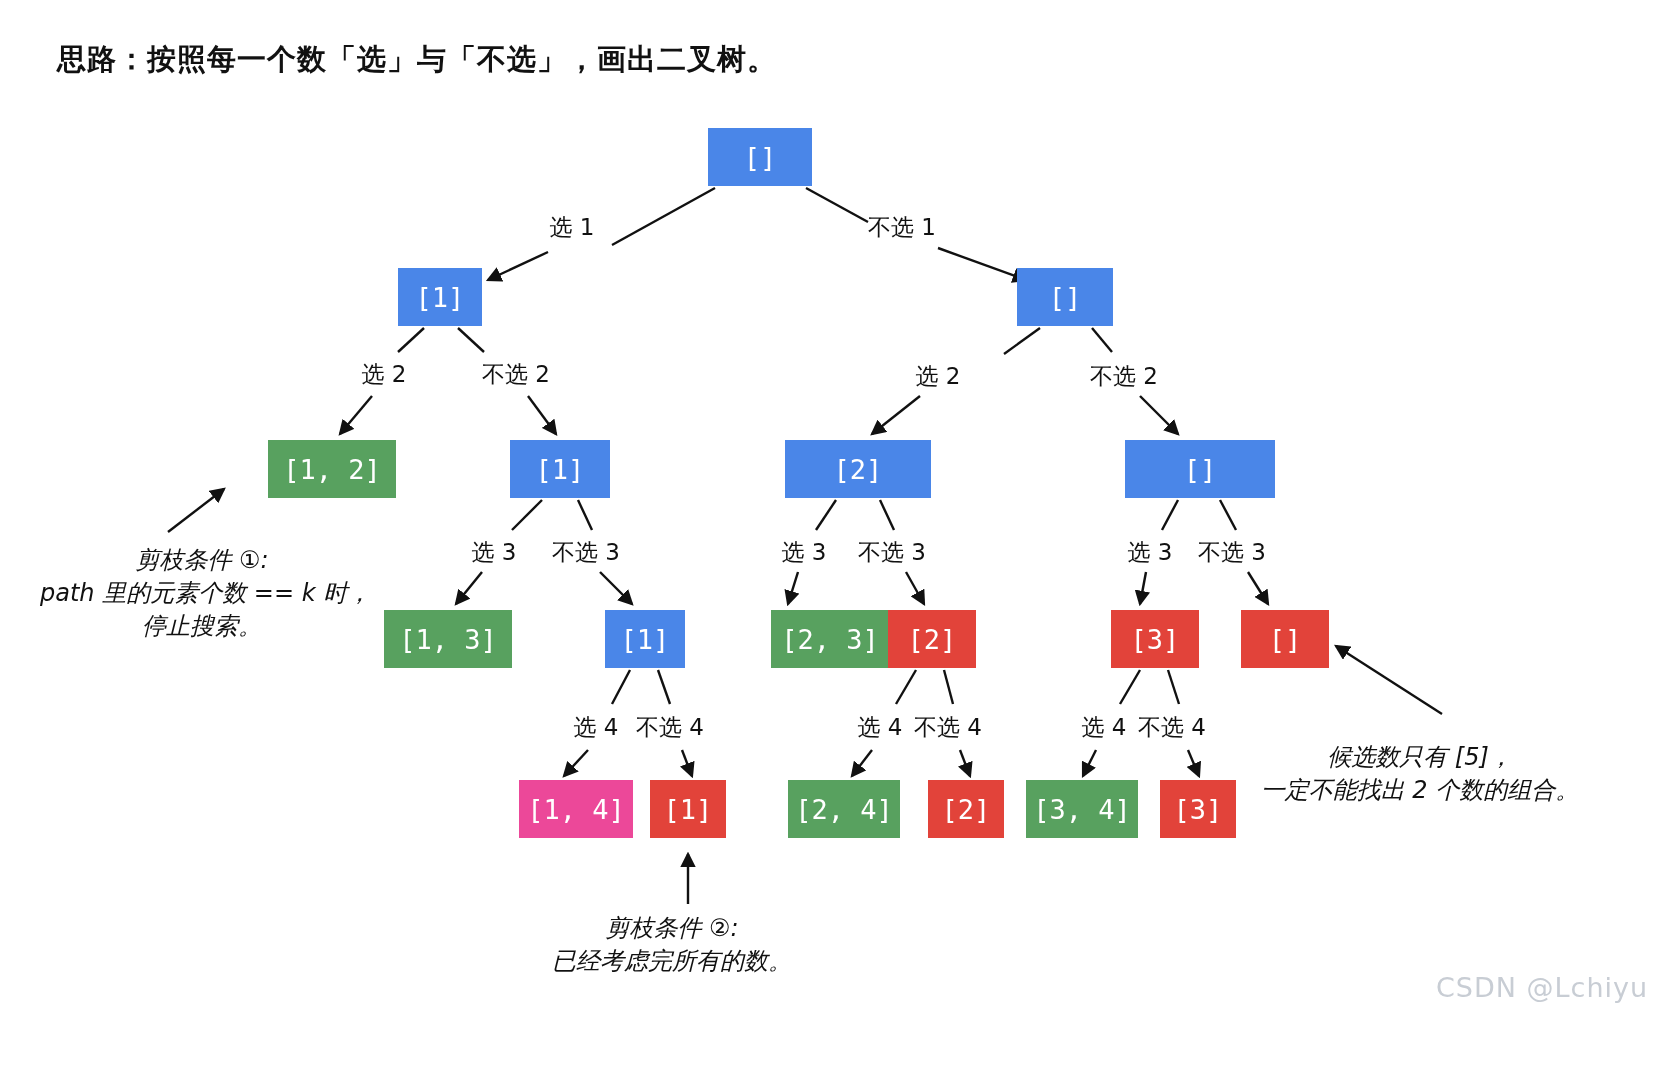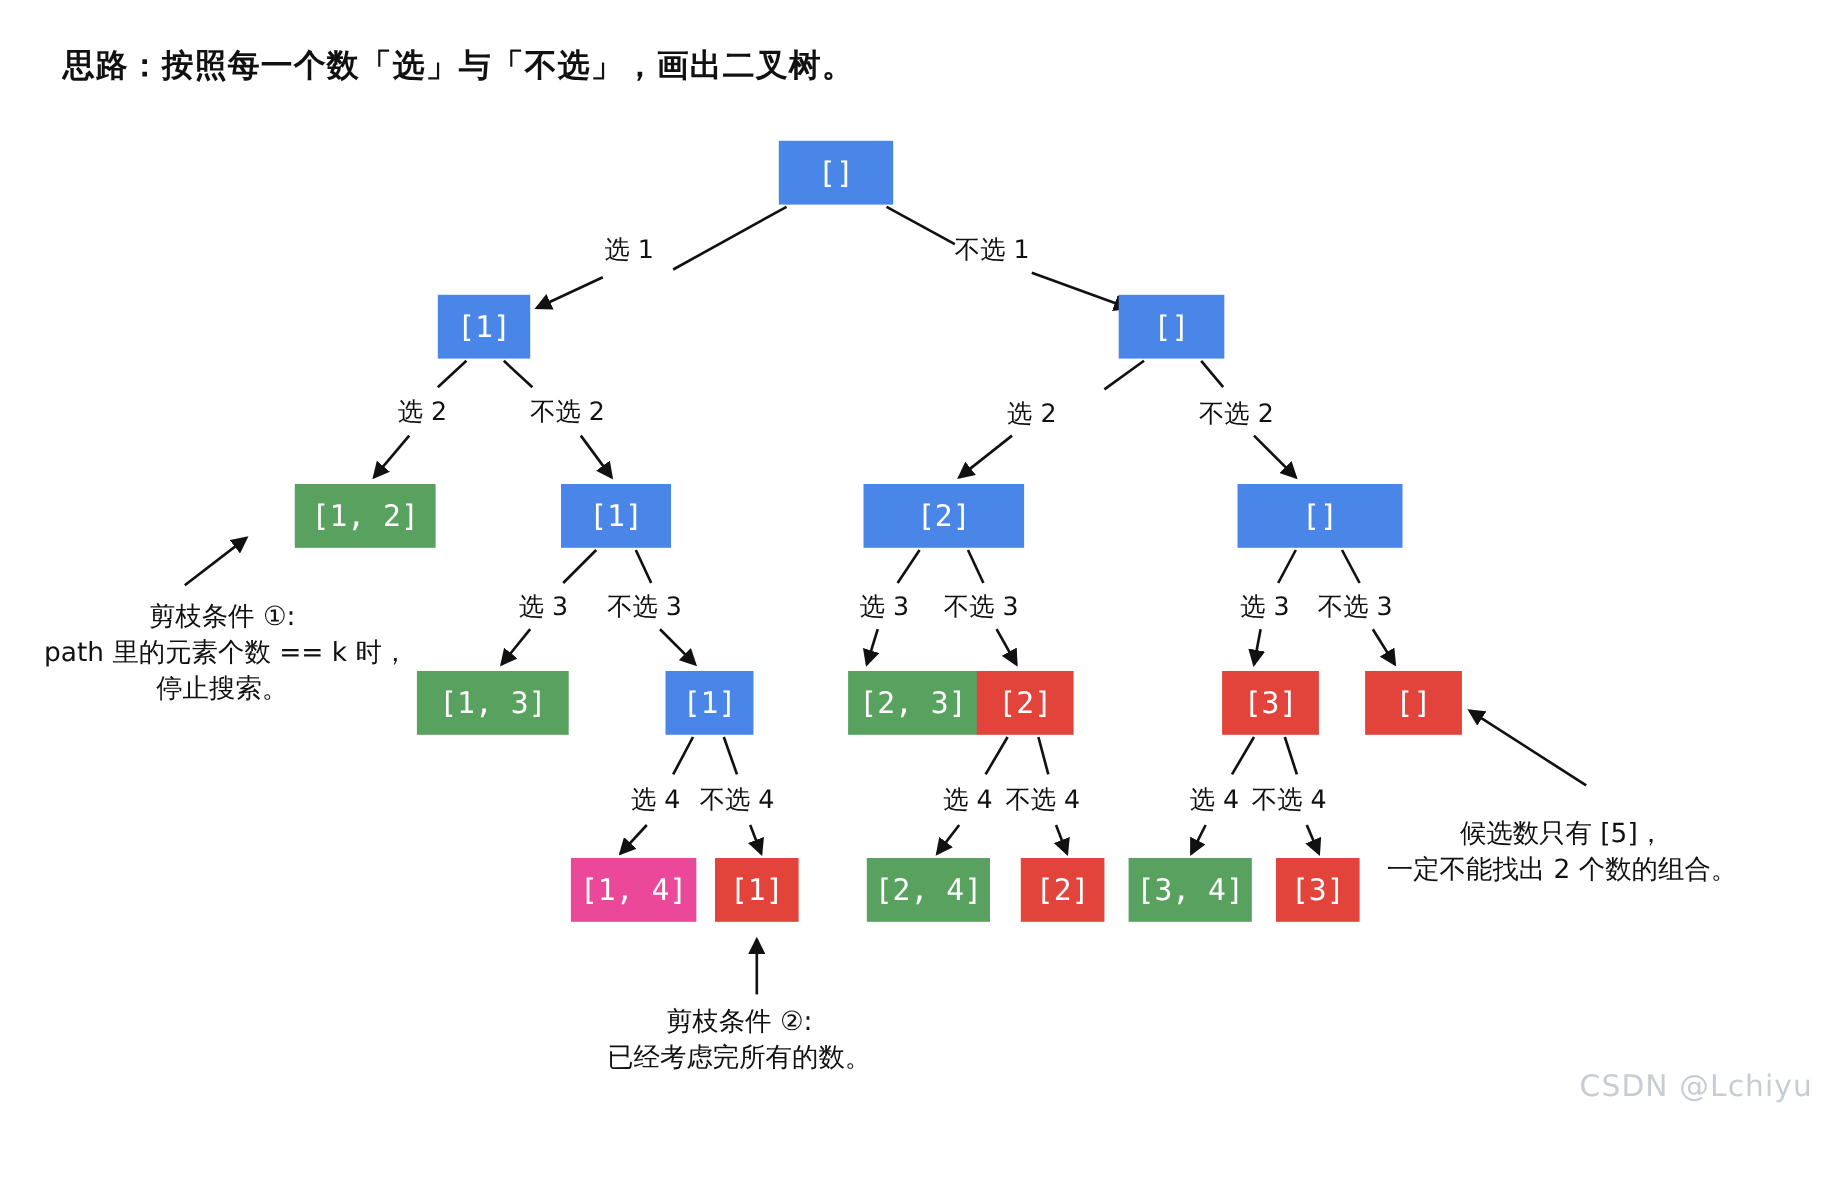--- a/index.html
+++ b/index.html
@@ -6,21 +6,21 @@
   #canvas{position:relative;width:1676px;height:1084px;background:#fff;overflow:hidden;
           font-family:"DejaVu Sans","Liberation Sans",sans-serif;color:#111;}
   #title{position:absolute;left:57px;top:40px;font-size:29px;font-weight:bold;letter-spacing:1px;}
   svg.edges{position:absolute;left:0;top:0;width:1676px;height:1084px;pointer-events:none;}
   svg.edges line{stroke:#111;stroke-width:2.4px;}
   .node{position:absolute;height:58px;transform:translateX(-50%);
         display:flex;align-items:center;justify-content:center;
         font-family:"DejaVu Sans Mono","Liberation Mono",monospace;
         font-size:27px;font-weight:500;color:#fff;white-space:pre;}
   .elabel{position:absolute;transform:translate(-50%,-50%);font-size:23px;white-space:nowrap;}
-  .note{position:absolute;text-align:center;font-size:24px;line-height:33px;white-space:nowrap;}
+  .note{position:absolute;text-align:center;font-size:24px;line-height:33px;white-space:nowrap;font-style:italic;}
   .hl{font-weight:bold;}
   #watermark{position:absolute;left:1436px;top:972px;font-size:27px;color:#c8cdd4;letter-spacing:1px;}
 </style>
 </head>
 <body>
 
 <div id="canvas">
 
   <div id="title">思路：按照每一个数「选」与「不选」，画出二叉树。</div>
 
@@ -76,21 +76,21 @@
     <line x1="1442" y1="714" x2="1336" y2="646" marker-end="url(#ah)"></line>
   </svg>
 
   <div class="node" style="left: 760px; top: 128px; width: 104px; background: rgb(74, 134, 232);">[]</div>
   <div class="node" style="left: 440px; top: 268px; width: 84px; background: rgb(74, 134, 232);">[1]</div>
   <div class="node" style="left: 1065px; top: 268px; width: 96px; background: rgb(74, 134, 232);">[]</div>
   <div class="node" style="left: 300px; top: 440px; width: 128px; background: rgb(88, 161, 95); margin-left: 32px;">[1, 2]</div>
   <div class="node" style="left: 560px; top: 440px; width: 100px; background: rgb(74, 134, 232);">[1]</div>
   <div class="node" style="left: 858px; top: 440px; width: 146px; background: rgb(74, 134, 232);">[2]</div>
   <div class="node" style="left: 1200px; top: 440px; width: 150px; background: rgb(74, 134, 232);">[]</div>
-  <div class="node" style="left: 448px; top: 610px; width: 138px; background: rgb(88, 161, 95);">[1, 3]</div>
+  <div class="node" style="left: 448px; top: 610px; width: 128px; background: rgb(88, 161, 95);">[1, 3]</div>
   <div class="node" style="left: 645px; top: 610px; width: 80px; background: rgb(74, 134, 232);">[1]</div>
   <div class="node" style="left: 790px; top: 610px; width: 118px; background: rgb(88, 161, 95); margin-left: 40px;">[2, 3]</div>
   <div class="node" style="left: 932px; top: 610px; width: 88px; background: rgb(226, 67, 58);">[2]</div>
   <div class="node" style="left: 1155px; top: 610px; width: 88px; background: rgb(226, 67, 58);">[3]</div>
   <div class="node" style="left: 1285px; top: 610px; width: 88px; background: rgb(226, 67, 58);">[]</div>
   <div class="node" style="left: 576px; top: 780px; width: 114px; background: #ec4899; text-align: center;">[1, 4]</div>
   <div class="node" style="left: 688px; top: 780px; width: 76px; background: rgb(226, 67, 58);">[1]</div>
   <div class="node" style="left: 844px; top: 780px; width: 112px; background: rgb(88, 161, 95);">[2, 4]</div>
   <div class="node" style="left: 966px; top: 780px; width: 76px; background: rgb(226, 67, 58);">[2]</div>
   <div class="node" style="left: 1082px; top: 780px; width: 112px; background: rgb(88, 161, 95);">[3, 4]</div>

